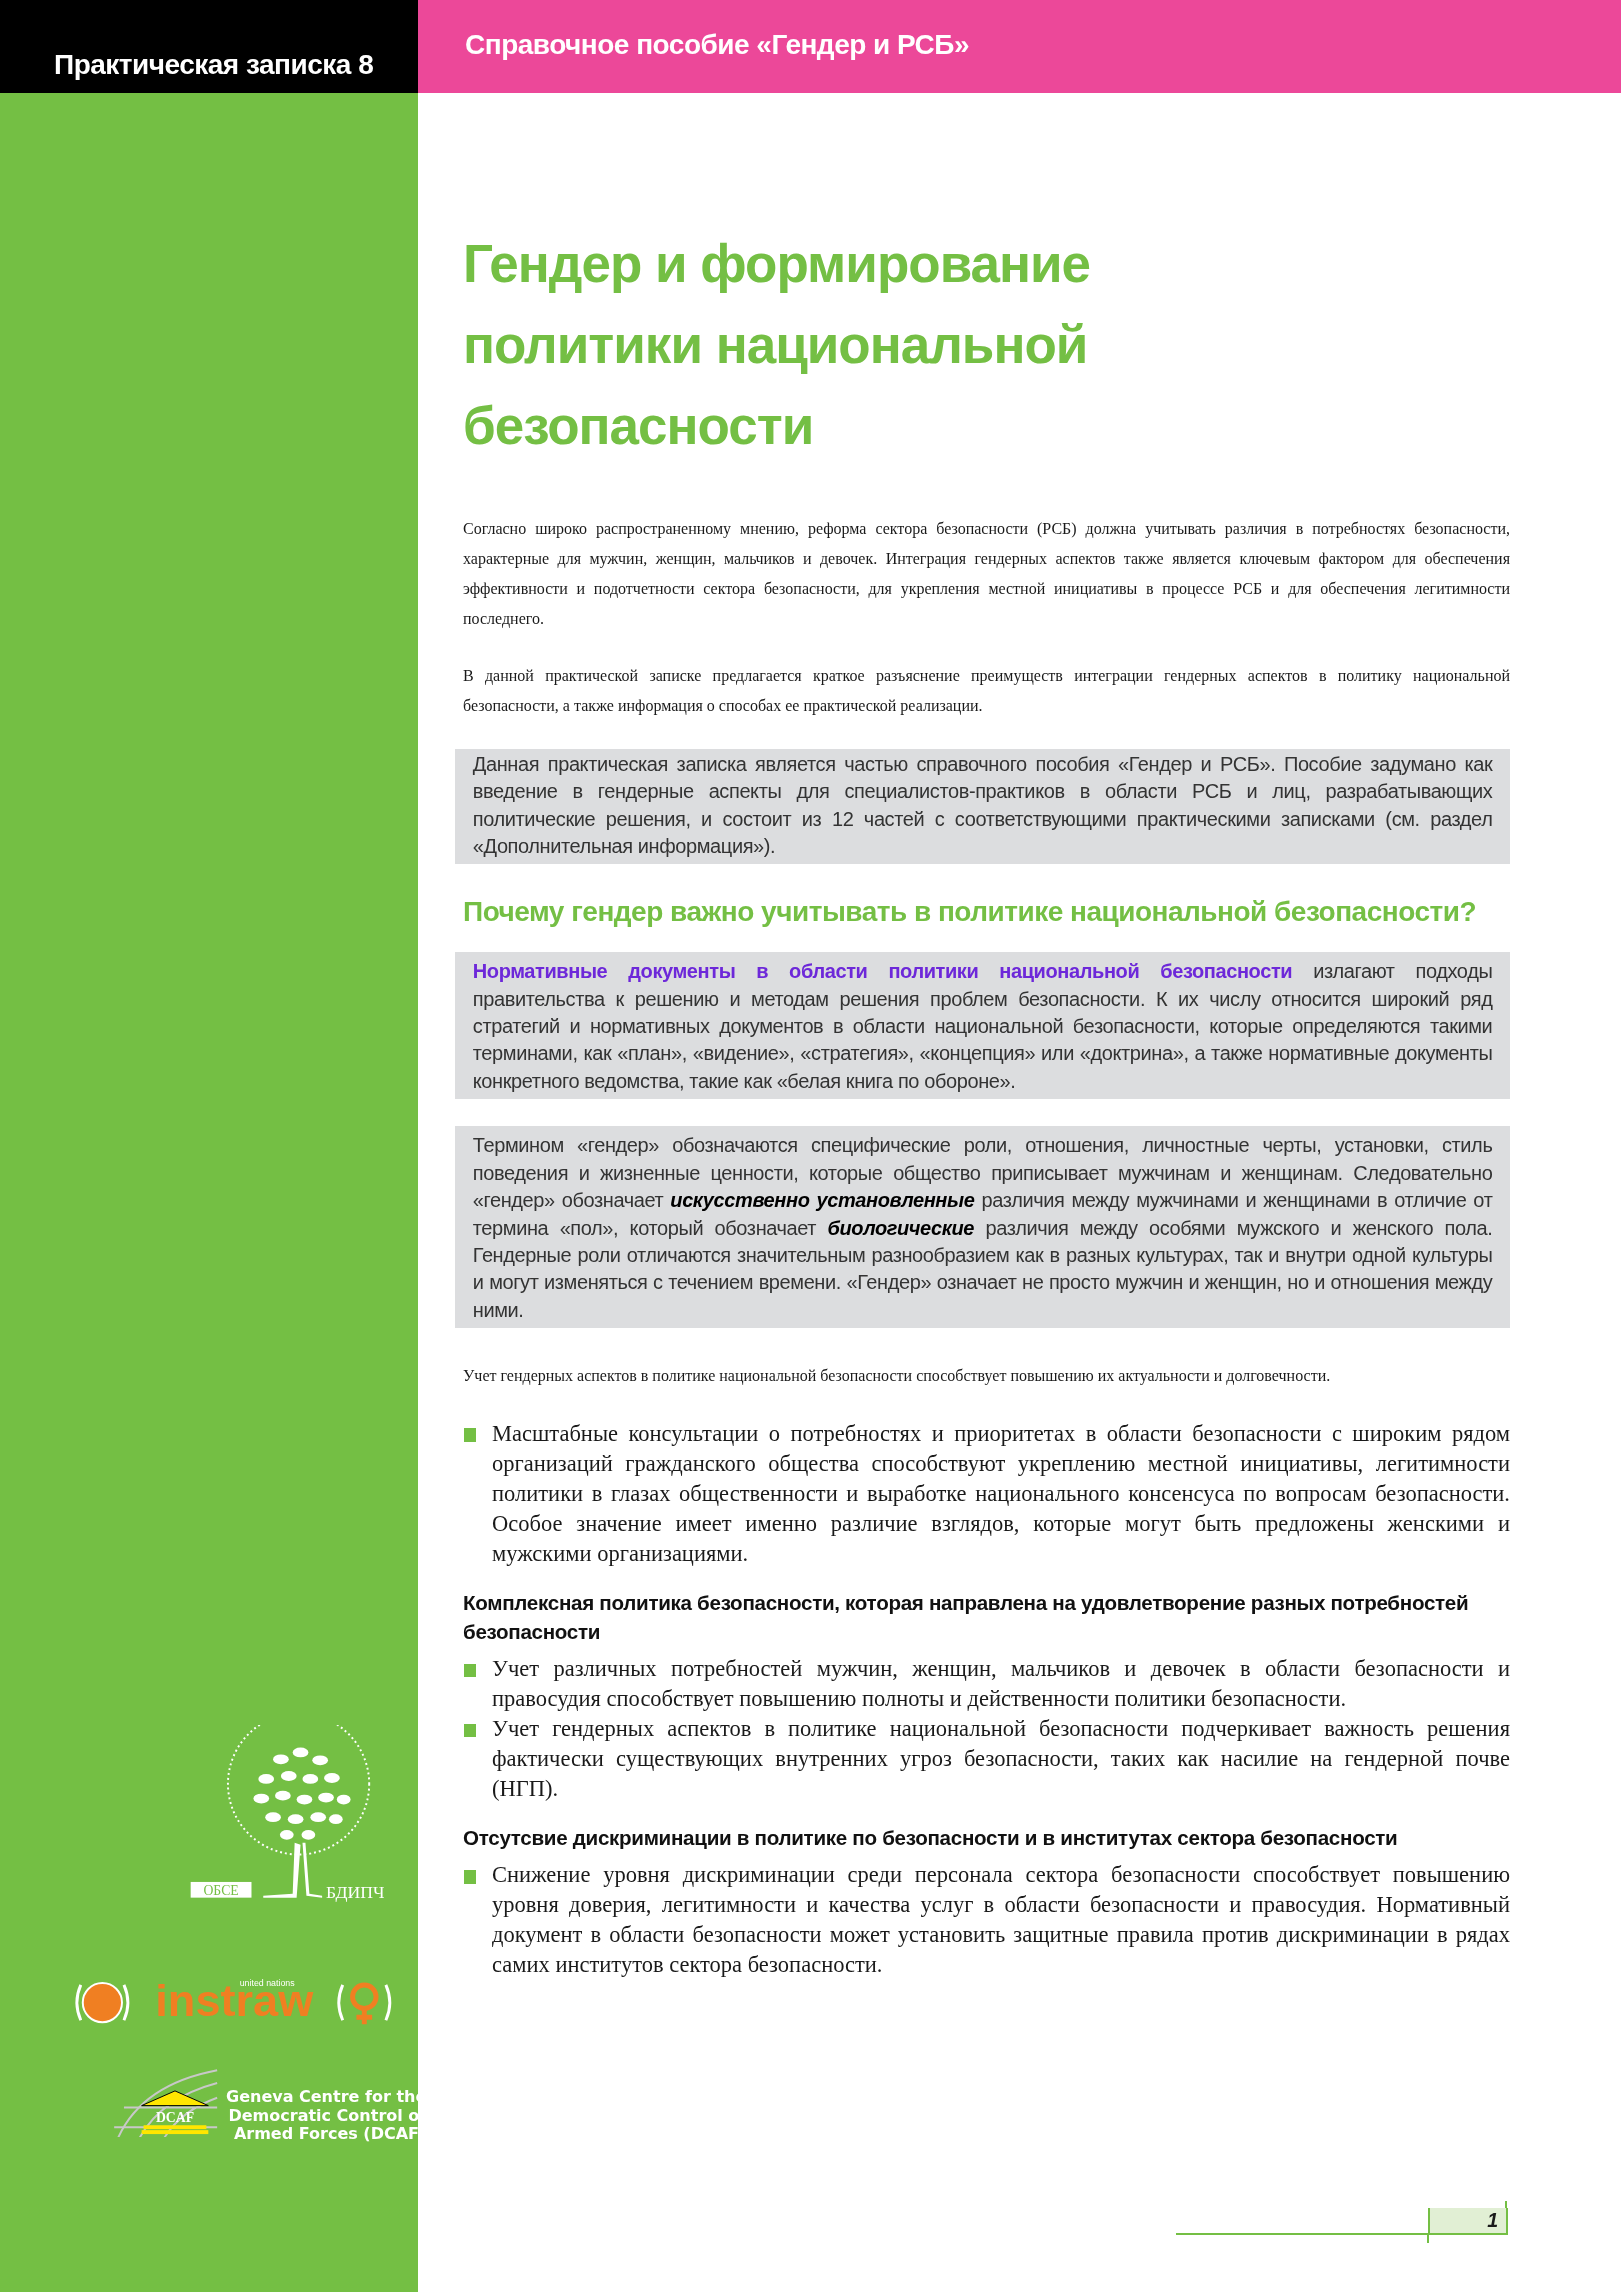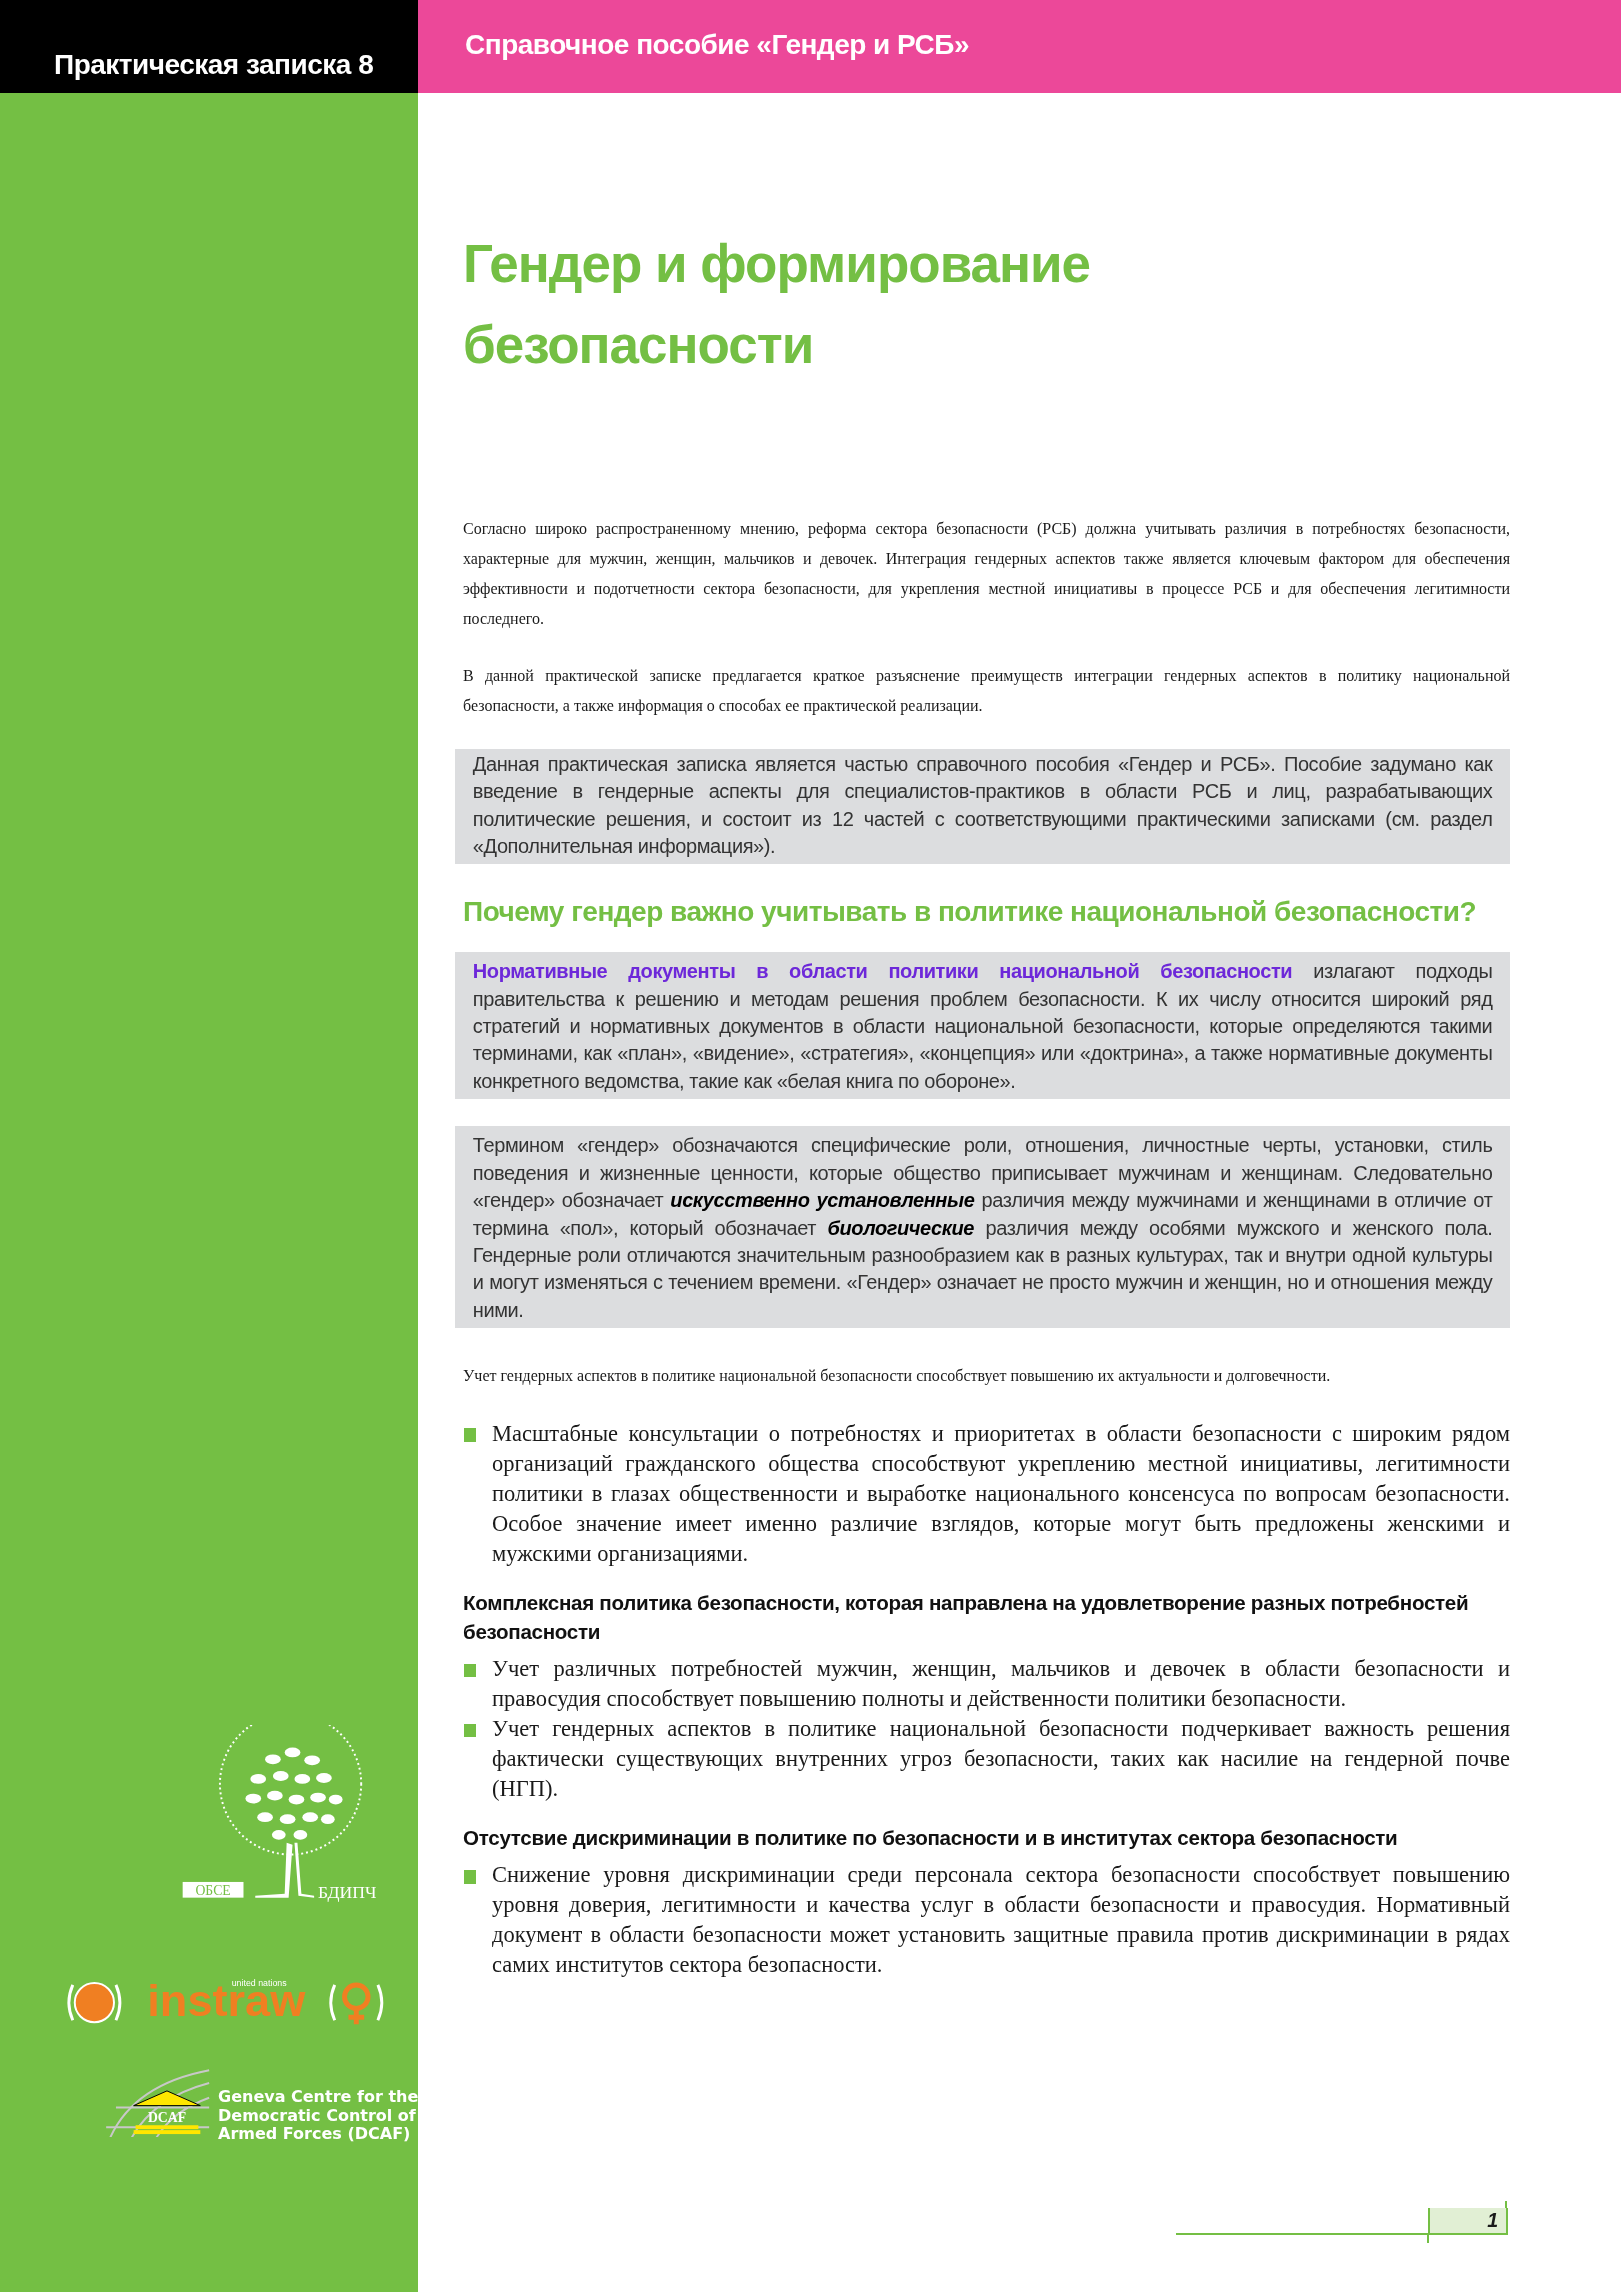--- a/index.html
+++ b/index.html
@@ -24,21 +24,21 @@
           font-family:"Liberation Sans", sans-serif; font-size:20px; line-height:27.4px; color:#333; text-align:justify; letter-spacing:-0.4px; }
   .gray b { color:#6d28d9; }
   .gray i { color:#000; font-weight:bold; }
   h2.sec { margin:23.5px 0 21.6px 0; color:#74bf44; font-family:"Liberation Sans", sans-serif; font-weight:bold;
            font-size:28px; line-height:39px; letter-spacing:-0.5px; }
   h3.sub { margin:0 0 7.8px 0; font-family:"Liberation Sans", sans-serif; font-weight:bold; font-size:20.6px;
            line-height:29px; color:#111; letter-spacing:-0.3px; }
   ul.bul { list-style:none; margin:0 0 19.6px 0; padding:0; }
   ul.bul li { position:relative; padding-left:29px; font-size:22.5px; line-height:30px; text-align:justify; margin-bottom:0; }
   ul.bul li .sq { position:absolute; left:1px; top:9.8px; width:11.8px; height:13.7px; background:#74bf44; }
-  .logos { position:absolute; left:8px; top:1725px; width:418px; }
+  .logos { position:absolute; left:16px; top:1725px; width:418px;text-align:right; }
   .footer-box { position:absolute; left:1428px; top:2208px; width:76px; height:24.5px; background:#e1efd4;
                 border-left:2px solid #74bf44; border-right:2px solid #74bf44; border-bottom:2px solid #74bf44; }
   .footer-line { position:absolute; left:1176px; top:2233px; width:253px; height:2px; background:#74bf44; }
   .footer-tick { position:absolute; left:1505px; top:2201px; width:2px; height:33px; background:#74bf44; }
   .footer-vtick { position:absolute; left:1427px; top:2233px; width:2px; height:9.8px; background:#74bf44; }
   .pagenum { position:absolute; right:7.8px; top:1px; font-family:"Liberation Sans", sans-serif; font-style:italic; font-weight:bold; font-size:19.6px; }
 </style>
 </head>
 <body>
 
@@ -55,20 +55,21 @@
   <div class="toc-title">СОДЕРЖАНИЕ</div>
   <div class="toc-item">Почему гендер важно учитывать в политике национальной безопасности?</div>
   <div class="toc-item">Способы интеграции гендера в политику национальной безопасности</div>
   <div class="toc-item">Проблемы и возможности постконфликтного периода</div>
   <div class="toc-item">Вопросы по формированию политики национальной безопасности</div>
   <div class="toc-item">Дополнительная информация</div>
 </div>
 
 <div class="title">
   <div>Гендер и формирование</div>
+  <div>политики национальной</div>
   <div>безопасности</div>
 </div>
 
 <div class="main">
   <p class="body">Согласно широко распространенному мнению, реформа сектора безопасности (РСБ) должна учитывать различия в потребностях безопасности, характерные для мужчин, женщин, мальчиков и девочек. Интеграция гендерных аспектов также является ключевым фактором для обеспечения эффективности и подотчетности сектора безопасности, для укрепления местной инициативы в процессе РСБ и для обеспечения легитимности последнего.</p>
   <p class="body">В данной практической записке предлагается краткое разъяснение преимуществ интеграции гендерных аспектов в политику национальной безопасности, а также информация о способах ее практической реализации.</p>
 
   <div class="gray">Данная практическая записка является частью справочного пособия «Гендер и РСБ». Пособие задумано как введение в гендерные аспекты для специалистов-практиков в области РСБ и лиц, разрабатывающих политические решения, и состоит из 12 частей с соответствующими практическими записками (см. раздел «Дополнительная информация»).</div>
 
   <h2 class="sec">Почему гендер важно учитывать в политике национальной безопасности?</h2>

